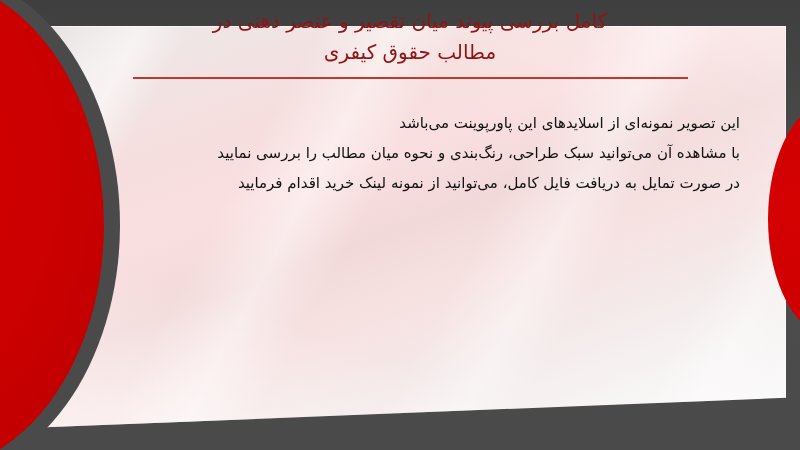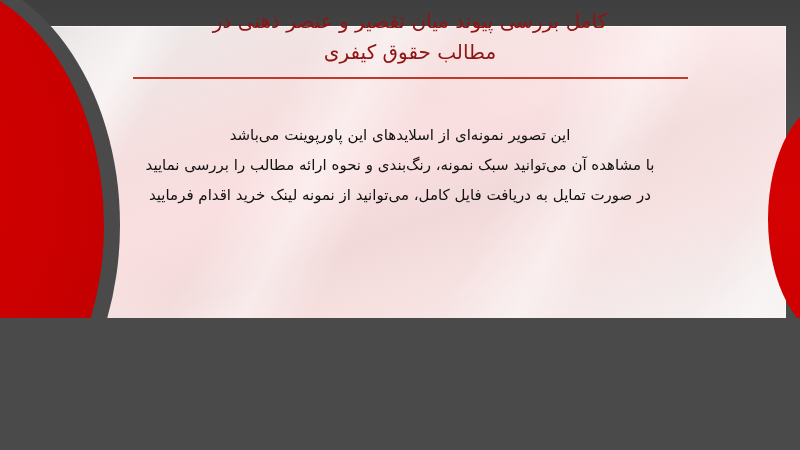--- a/index.html
+++ b/index.html
@@ -2,21 +2,21 @@
 <html lang="fa" dir="rtl"><head>
 <meta charset="utf-8">
 <style>
   html,body{margin:0;padding:0;}
   body{
     width:800px;height:450px;overflow:hidden;
     background:#4a4a4a;
     font-family:"DejaVu Sans","Liberation Sans",sans-serif;
   }
   #slide{
-    position:relative;width:800px;height:318px;overflow:hidden;
+    position:relative;width:800px;height:450px;overflow:hidden;
     background:#4a4a4a;
   }
 
   
   .frame-bg{
     position:absolute;inset:0;
     background:linear-gradient(180deg,#3f3f3f 0%,#4d4d4d 40%,#4a4a4a 100%);
   }
 
   
@@ -99,23 +99,22 @@
   }
   .title-rule{
     position:absolute;
     left:133px;top:77px;width:555px;height:0;
     border-top:2px solid #c0392b;
   }
 
   
   .body-block{
     position:absolute;
-    left:60px;top:120px;width:680px;
+    left:60px;top:108px;width:680px;
     direction:rtl;
-    text-align:center;
   }
   .body-line{
     color:#111111;
     font-size:15px;
     line-height:30px;
     white-space:nowrap;
   }
 
   
 </style>
@@ -135,17 +134,17 @@
   <div class="red-right"></div>
 
   <div class="title-block">
     <div class="title-line">کامل بررسی پیوند میان تقصیر و عنصر ذهنی در</div>
     <div class="title-line">مطالب حقوق کیفری</div>
   </div>
   <div class="title-rule"></div>
 
   <div class="body-block">
     <div class="body-line">این تصویر نمونه‌ای از اسلایدهای این پاورپوینت می‌باشد</div>
-    <div class="body-line">با مشاهده آن می‌توانید سبک نمونه، رنگ‌بندی و نحوه ارائه مطالب را بررسی نمایید</div>
+    <div class="body-line">با مشاهده آن می‌توانید سبک طراحی، رنگ‌بندی و نحوه میان مطالب را بررسی نمایید</div>
     <div class="body-line">در صورت تمایل به دریافت فایل کامل، می‌توانید از نمونه لینک خرید اقدام فرمایید</div>
   </div>
 
 </div>
 
 </body></html>

